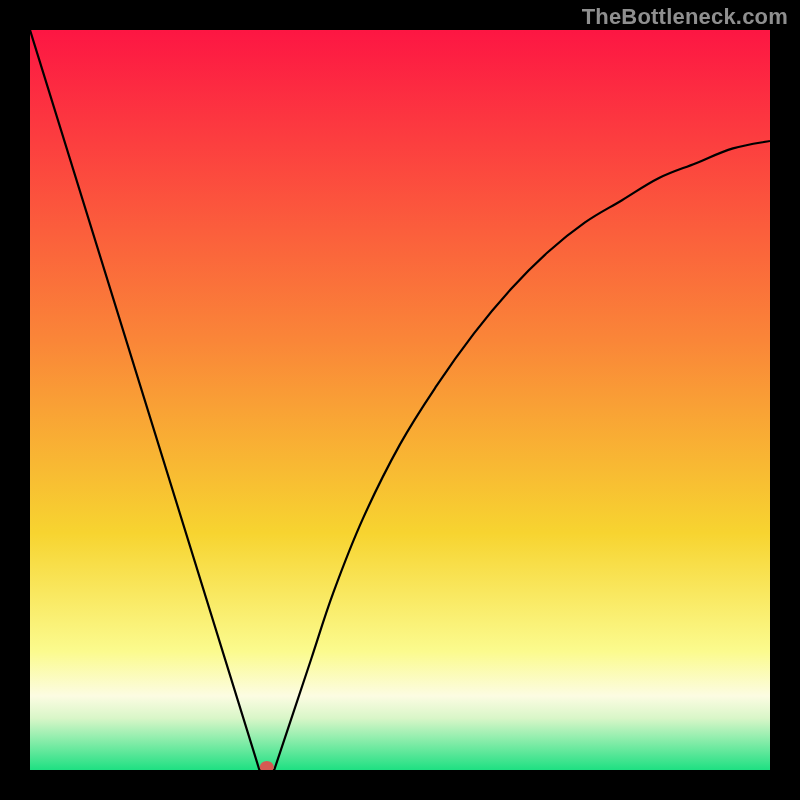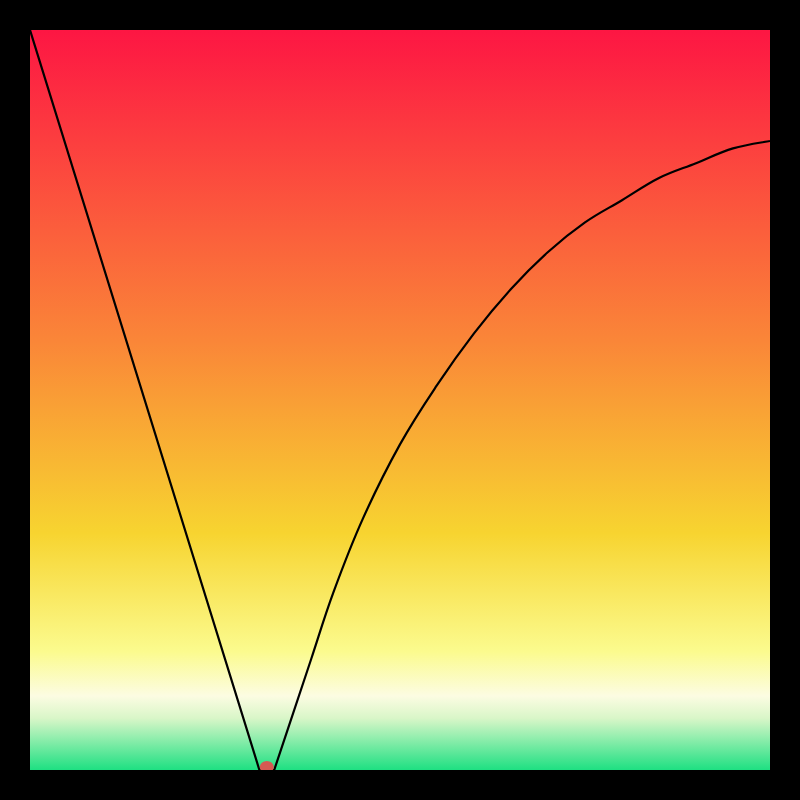--- a/index.html
+++ b/index.html
@@ -47,13 +47,14 @@
         <stop id="g3" offset="84%" stop-color="#fbfb8e"></stop>
         <stop id="g4" offset="90%" stop-color="#fcfce2"></stop>
         <stop id="g5" offset="93%" stop-color="#d9f6c8"></stop>
         <stop id="g6" offset="100%" stop-color="#1ee082"></stop>
       </linearGradient>
     </defs>
     <rect x="0" y="0" width="740" height="740" fill="url(#bg-grad)"></rect>
     <path id="curve-path" d="M 0 0 L 229.4 740 L 244.20000000000002 740 L 244.20000000000002 740 C 246.864 732.008 252.34 715.58 259 695.6 C 265.65999999999997 675.62 273.20799999999997 652.976 281.2 629 C 289.192 605.024 294.07599999999996 587.708 303.4 562.4 C 312.724 537.092 321.012 515.04 333 488.4 C 344.988 461.76 356.68 438.376 370 414.4 C 383.32 390.424 393.68000000000006 375.17999999999995 407.00000000000006 355.2 C 420.32000000000005 335.22 430.68 320.716 444 303.40000000000003 C 457.32 286.08400000000006 467.68 273.652 481 259 C 494.32 244.34799999999998 504.68 233.988 518 222 C 531.32 210.012 541.68 201.724 555 192.39999999999998 C 568.32 183.07599999999996 578.68 178.19199999999992 592 170.19999999999993 C 605.32 162.20799999999994 615.68 154.65999999999997 629 148 C 642.32 141.34000000000003 652.68 138.52800000000005 666 133.20000000000005 C 679.32 127.87200000000004 689.68 122.39599999999999 703 118.39999999999998 C 716.32 114.40399999999997 733.34 112.332 740 111" stroke="#000" stroke-width="2.2" fill="none"></path>
     <ellipse id="min-marker" cx="236.8" cy="737" rx="7" ry="6" fill="#d65a52"></ellipse>
   </svg>
+  <div class="watermark">TheBottleneck.com</div>
 </div>
 
 </body></html>

